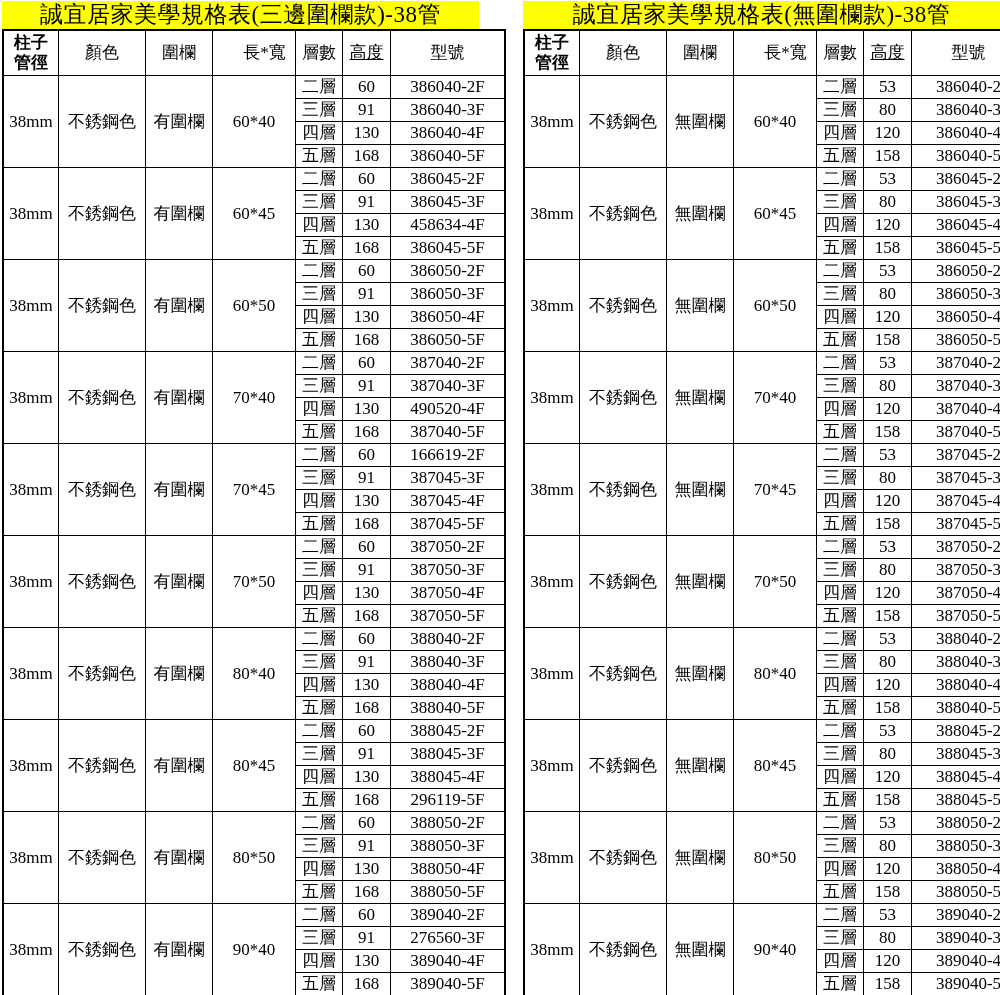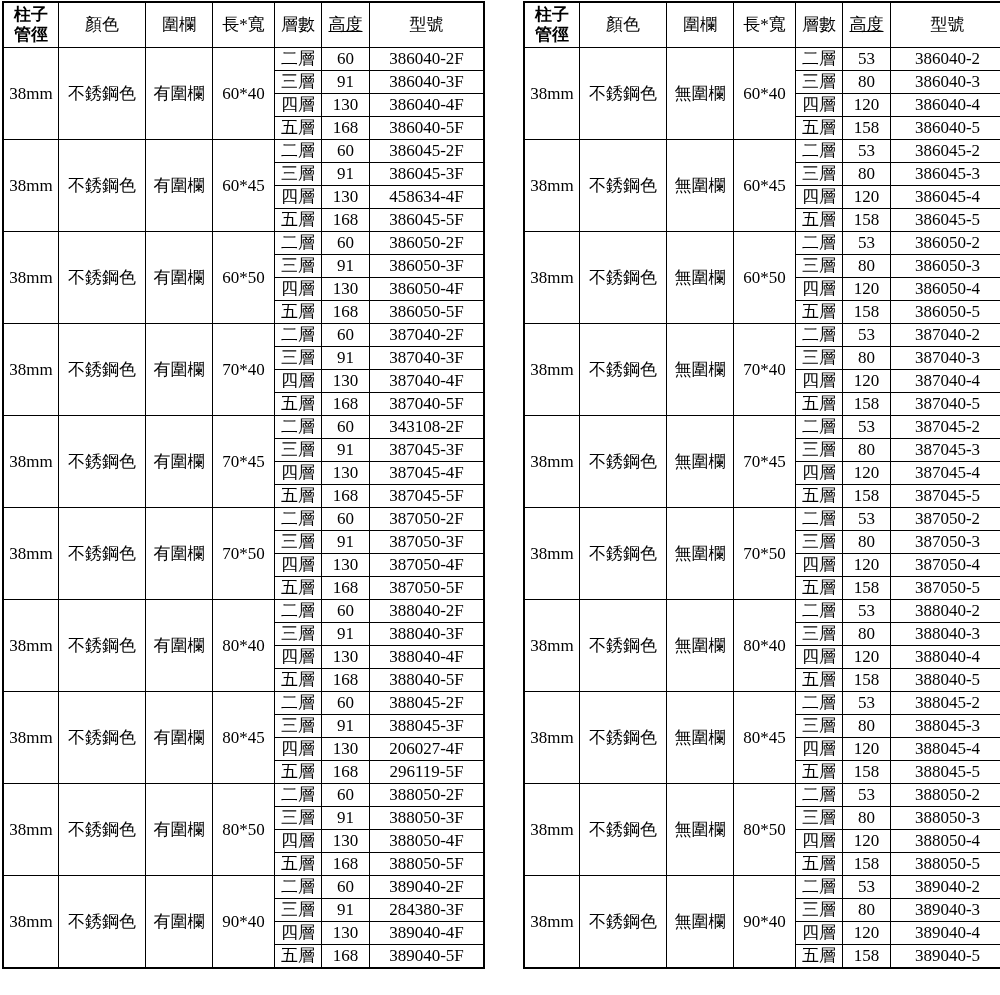--- a/index.html
+++ b/index.html
@@ -57,31 +57,32 @@
     line-height: 1.18;
   }
   td {
     height: 22px;
     line-height: 22px;
     white-space: nowrap;
   }
   thead th:nth-child(1) { width: 54px; font-weight: bold; }
   thead th:nth-child(2) { width: 86px; margin-left: 32px; }
   thead th:nth-child(3) { width: 66px; }
-  thead th:nth-child(4) { width: 61px; }
+  thead th:nth-child(4) { width: 61px; padding-left: 21px; }
   thead th:nth-child(5) { width: 46px; }
   thead th:nth-child(6) { width: 47px; text-decoration: underline; }
   thead th:nth-child(7) { width: 113px; }
 </style>
 </head>
 <body>
 
 <div class="page">
 
   <section class="spec-table">
+    <div class="title">誠宜居家美學規格表(三邊圍欄款)-38管</div>
     <table>
       <thead>
           <tr>
             <th>柱子
 管徑</th>
             <th>顏色</th>
             <th>圍欄</th>
             <th>長*寬</th>
             <th>層數</th>
             <th>高度</th>
@@ -171,35 +172,35 @@
             <td>387040-2F</td>
           </tr>
           <tr>
             <td>三層</td>
             <td>91</td>
             <td>387040-3F</td>
           </tr>
           <tr>
             <td>四層</td>
             <td>130</td>
-            <td>387040-4F</td>
+            <td>490520-4F</td>
           </tr>
           <tr>
             <td>五層</td>
             <td>168</td>
             <td>387040-5F</td>
           </tr>
           <tr>
             <td rowspan="4">38mm</td>
             <td rowspan="4">不銹鋼色</td>
             <td rowspan="4">有圍欄</td>
             <td rowspan="4">70*45</td>
             <td>二層</td>
             <td>60</td>
-            <td>343108-2F</td>
+            <td>166619-2F</td>
           </tr>
           <tr>
             <td>三層</td>
             <td>91</td>
             <td>387045-3F</td>
           </tr>
           <tr>
             <td>四層</td>
             <td>130</td>
             <td>387045-4F</td>
@@ -267,21 +268,21 @@
             <td>388045-2F</td>
           </tr>
           <tr>
             <td>三層</td>
             <td>91</td>
             <td>388045-3F</td>
           </tr>
           <tr>
             <td>四層</td>
             <td>130</td>
-            <td>206027-4F</td>
+            <td>388045-4F</td>
           </tr>
           <tr>
             <td>五層</td>
             <td>168</td>
             <td>296119-5F</td>
           </tr>
           <tr>
             <td rowspan="4">38mm</td>
             <td rowspan="4">不銹鋼色</td>
             <td rowspan="4">有圍欄</td>
@@ -310,37 +311,38 @@
             <td rowspan="4">不銹鋼色</td>
             <td rowspan="4">有圍欄</td>
             <td rowspan="4">90*40</td>
             <td>二層</td>
             <td>60</td>
             <td>389040-2F</td>
           </tr>
           <tr>
             <td>三層</td>
             <td>91</td>
-            <td>284380-3F</td>
+            <td>276560-3F</td>
           </tr>
           <tr>
             <td>四層</td>
             <td>130</td>
             <td>389040-4F</td>
           </tr>
           <tr>
             <td>五層</td>
             <td>168</td>
             <td>389040-5F</td>
           </tr>
         </tbody>
     </table>
   </section>
 
   <section class="spec-table">
+    <div class="title">誠宜居家美學規格表(無圍欄款)-38管</div>
     <table>
       <thead>
           <tr>
             <th>柱子
 管徑</th>
             <th>顏色</th>
             <th>圍欄</th>
             <th>長*寬</th>
             <th>層數</th>
             <th>高度</th>

